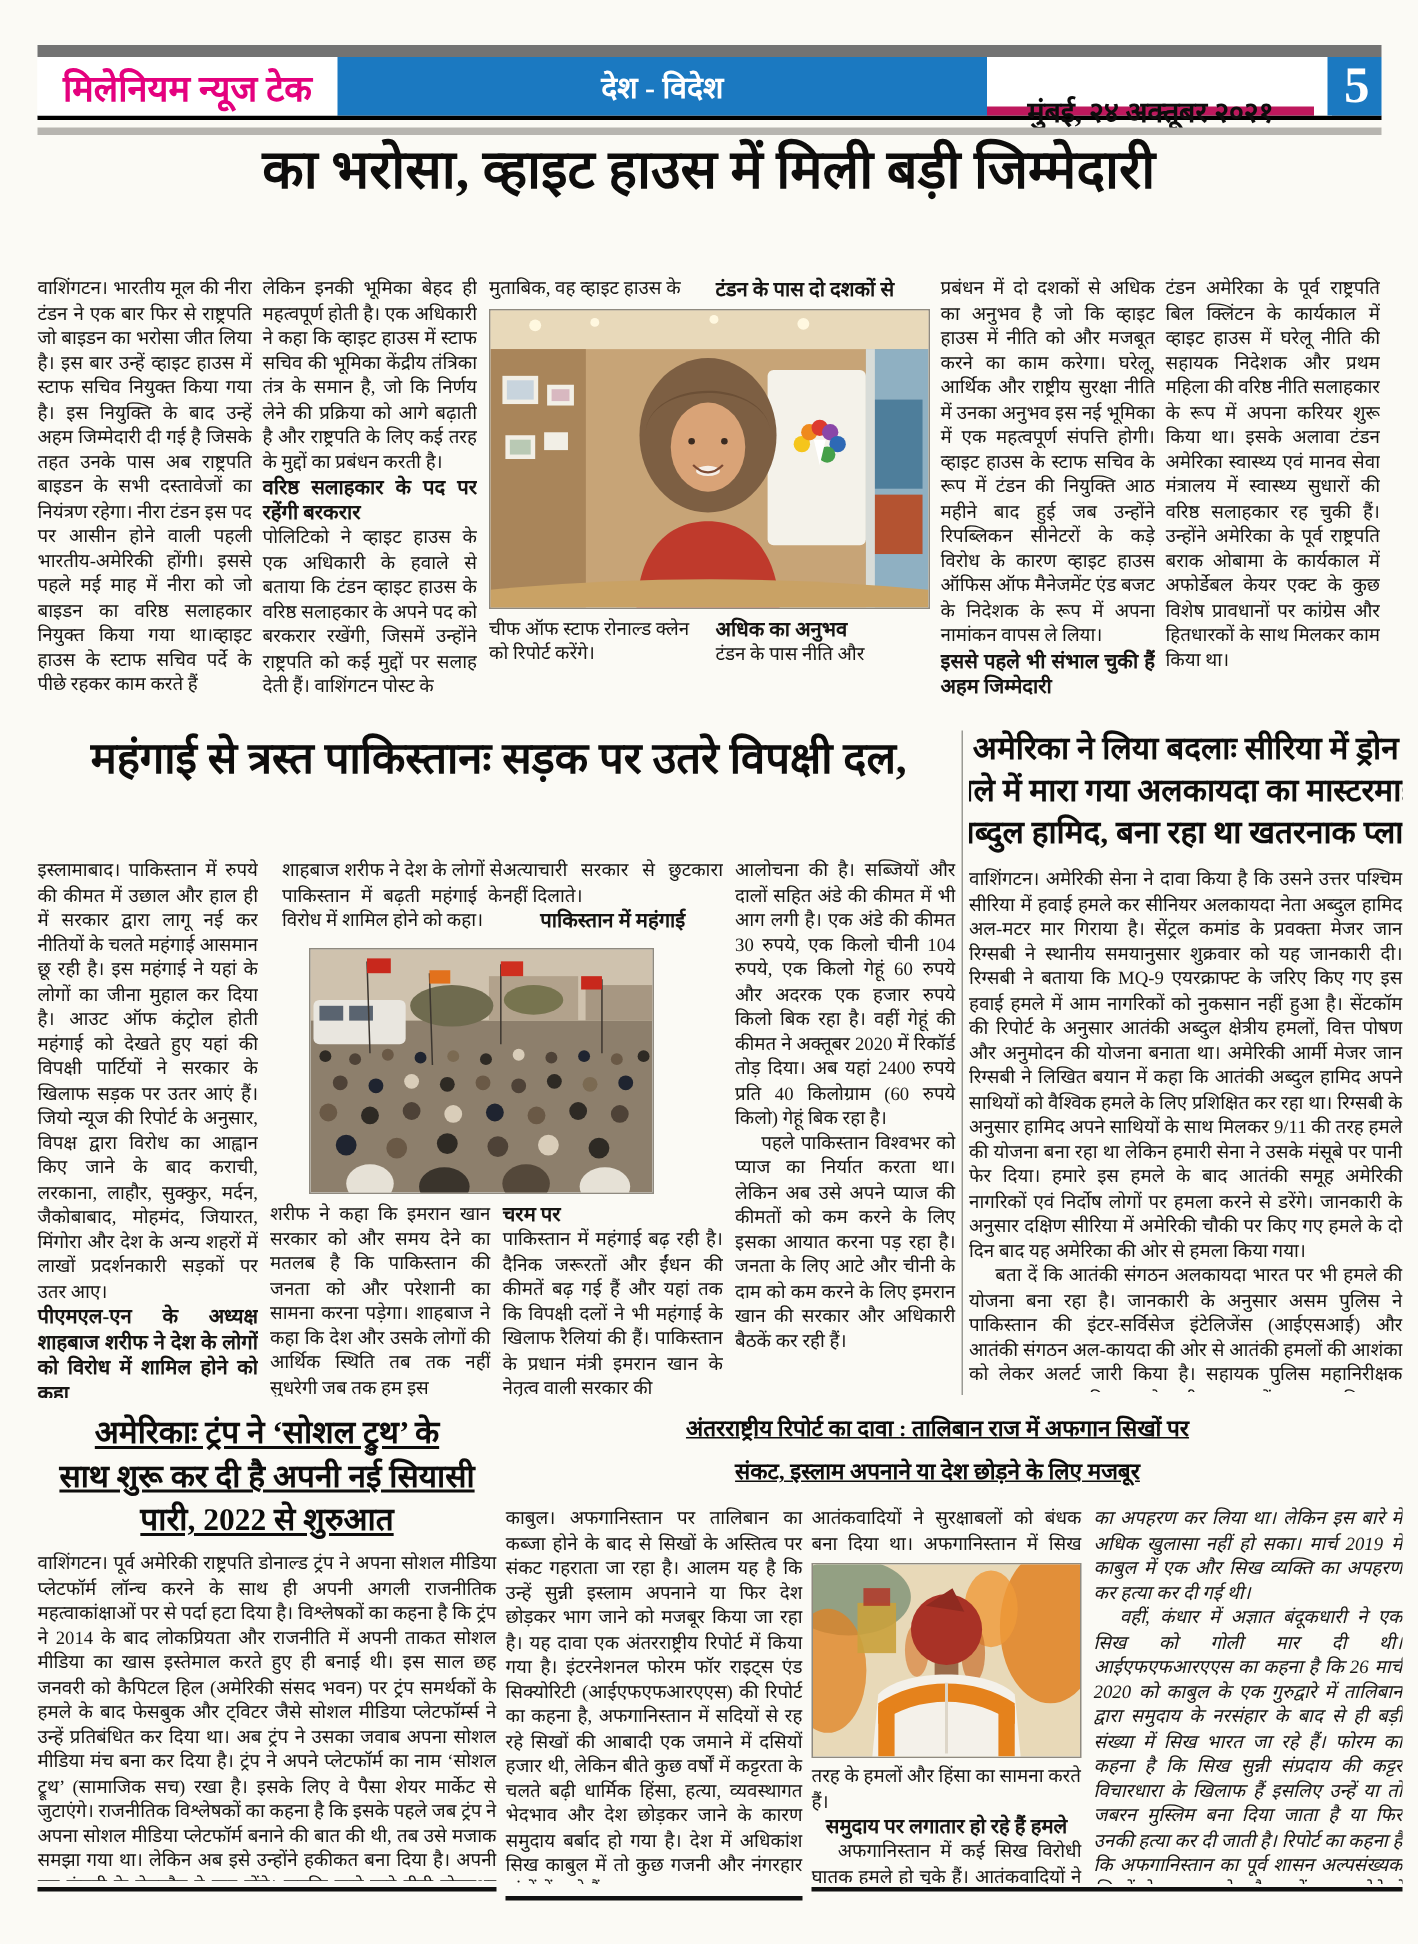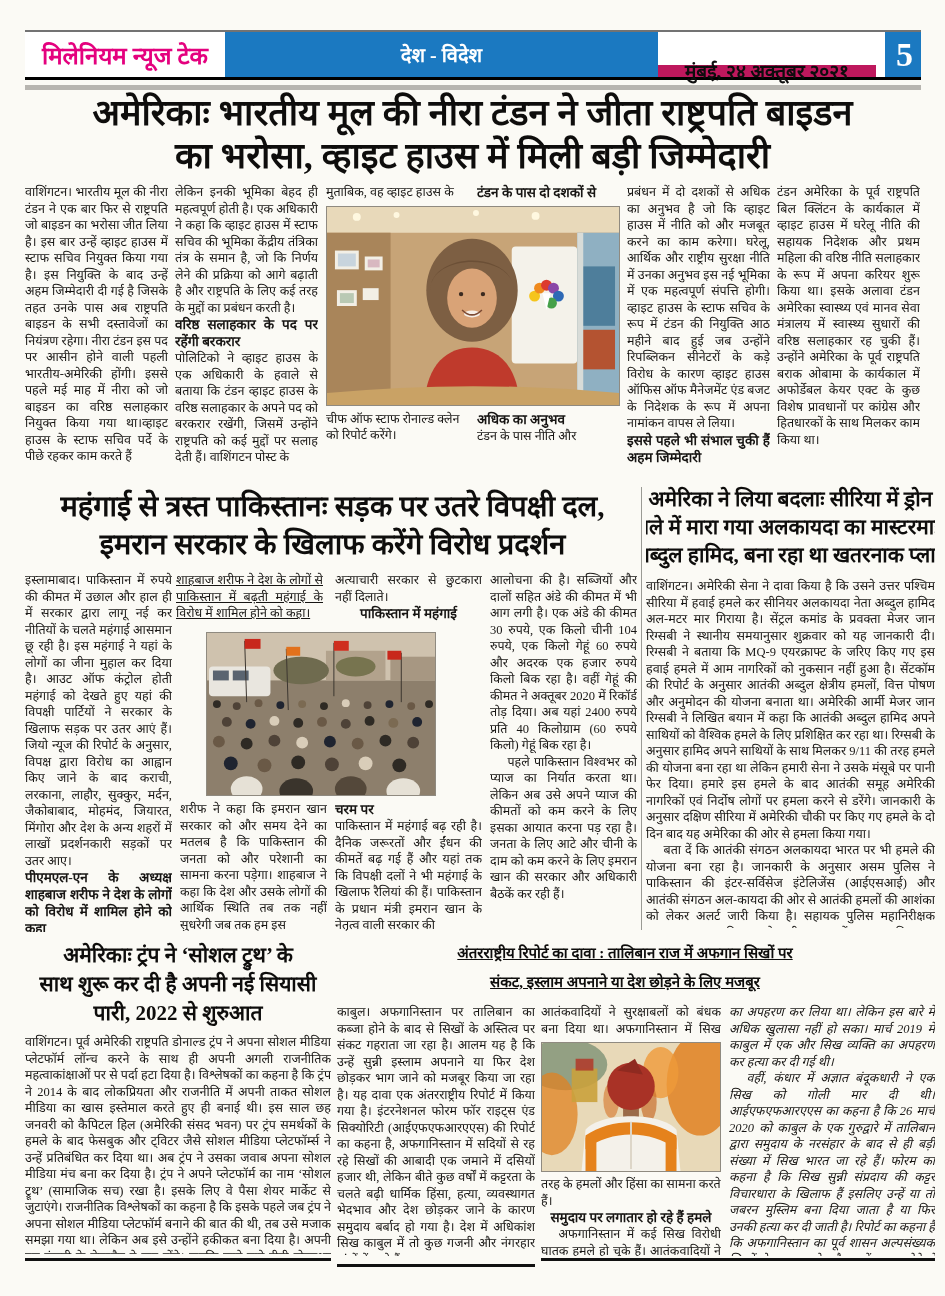--- a/index.html
+++ b/index.html
@@ -13,39 +13,38 @@
   .hl .ln{white-space:nowrap;display:flex;justify-content:center;}
   .clip{overflow:hidden;}
   .mast-box{display:flex;align-items:center;justify-content:center;}
   .vrule{background:#9a9a94;width:1px;}
   .hrule{background:#111;}
   svg{display:block;width:100%;height:100%;}
 </style>
 </head>
 <body>
 
-<div class="abs" style="left:25px;top:30px;width:896px;height:50px;border-top:2px solid #737373;border-bottom:3px solid #000;background:#fff;display:flex;">
+<div class="abs" style="left:25px;top:30px;width:896px;height:50px;border-top:8px solid #737373;border-bottom:3px solid #000;background:#fff;display:flex;">
   <div class="mast-box" style="width:200px;background:#fff;">
     <span style="color:#e4017e;font-weight:700;font-size:24px;white-space:nowrap;">मिलेनियम न्यूज टेक</span>
   </div>
   <div class="mast-box" style="width:433px;background:#1b79c1;">
     <span style="color:#fff;font-weight:700;font-size:20px;white-space:nowrap;">देश - विदेश</span>
   </div>
   <div class="mast-box" style="width:218px;background:#be185d;margin-top:33px;">
     <span style="color:#0d0d0d;font-weight:700;font-size:19px;white-space:nowrap;">मुंबई, २४ अक्तूबर २०२१</span>
   </div>
   <div style="width:9px;background:#fff;border-right:3px solid #1b79c1;"></div>
   <div class="mast-box" style="flex:1;background:#1b79c1;">
     <span style="color:#fff;font-weight:700;font-size:34px;">5</span>
   </div>
 </div>
 <div class="abs" style="left:25px;top:85px;width:896px;height:5px;background:#b7b5b0;"></div>
 
 <div class="abs hl" style="left:28px;top:92px;width:889px;height:86px;font-size:36px;line-height:43px;">
-  <div class="ln">अमेरिकाः भारतीय मूल की नीरा टंडन ने जीता राष्ट्रपति बाइडन</div>
   <div class="ln">का भरोसा, व्हाइट हाउस में मिली बड़ी जिम्मेदारी</div>
 </div>
 
 <div class="abs clip" style="left:25px;top:184px;width:143px;height:296px;">
   <p class="bt">वाशिंगटन। भारतीय मूल की नीरा टंडन ने एक बार फिर से राष्ट्रपति जो बाइडन का भरोसा जीत लिया है। इस बार उन्हें व्हाइट हाउस में स्टाफ सचिव नियुक्त किया गया है। इस नियुक्ति के बाद उन्हें अहम जिम्मेदारी दी गई है जिसके तहत उनके पास अब राष्ट्रपति बाइडन के सभी दस्तावेजों का नियंत्रण रहेगा। नीरा टंडन इस पद पर आसीन होने वाली पहली भारतीय-अमेरिकी होंगी। इससे पहले मई माह में नीरा को जो बाइडन का वरिष्ठ सलाहकार नियुक्त किया गया था।व्हाइट हाउस के स्टाफ सचिव पर्दे के पीछे रहकर काम करते हैं</p>
 </div>
 <div class="abs clip" style="left:175px;top:184px;width:143px;height:296px;">
   <p class="bt">लेकिन इनकी भूमिका बेहद ही महत्वपूर्ण होती है। एक अधिकारी ने कहा कि व्हाइट हाउस में स्टाफ सचिव की भूमिका केंद्रीय तंत्रिका तंत्र के समान है, जो कि निर्णय लेने की प्रक्रिया को आगे बढ़ाती है और राष्ट्रपति के लिए कई तरह के मुद्दों का प्रबंधन करती है।</p>
   <p class="sh">वरिष्ठ सलाहकार के पद पर रहेंगी बरकरार</p>
   <p class="bt">पोलिटिको ने व्हाइट हाउस के एक अधिकारी के हवाले से बताया कि टंडन व्हाइट हाउस के वरिष्ठ सलाहकार के अपने पद को बरकरार रखेंगी, जिसमें उन्होंने राष्ट्रपति को कई मुद्दों पर सलाह देती हैं। वाशिंगटन पोस्ट के</p>
@@ -110,29 +109,28 @@
 <div class="abs clip" style="left:627px;top:184px;width:143px;height:296px;">
   <p class="bt">प्रबंधन में दो दशकों से अधिक का अनुभव है जो कि व्हाइट हाउस में नीति को और मजबूत करने का काम करेगा। घरेलू, आर्थिक और राष्ट्रीय सुरक्षा नीति में उनका अनुभव इस नई भूमिका में एक महत्वपूर्ण संपत्ति होगी। व्हाइट हाउस के स्टाफ सचिव के रूप में टंडन की नियुक्ति आठ महीने बाद हुई जब उन्होंने रिपब्लिकन सीनेटरों के कड़े विरोध के कारण व्हाइट हाउस ऑफिस ऑफ मैनेजमेंट एंड बजट के निदेशक के रूप में अपना नामांकन वापस ले लिया।</p>
   <p class="sh">इससे पहले भी संभाल चुकी हैं अहम जिम्मेदारी</p>
 </div>
 <div class="abs clip" style="left:777px;top:184px;width:143px;height:296px;">
   <p class="bt">टंडन अमेरिका के पूर्व राष्ट्रपति बिल क्लिंटन के कार्यकाल में व्हाइट हाउस में घरेलू नीति की सहायक निदेशक और प्रथम महिला की वरिष्ठ नीति सलाहकार के रूप में अपना करियर शुरू किया था। इसके अलावा टंडन अमेरिका स्वास्थ्य एवं मानव सेवा मंत्रालय में स्वास्थ्य सुधारों की वरिष्ठ सलाहकार रह चुकी हैं। उन्होंने अमेरिका के पूर्व राष्ट्रपति बराक ओबामा के कार्यकाल में अफोर्डेबल केयर एक्ट के कुछ विशेष प्रावधानों पर कांग्रेस और हितधारकों के साथ मिलकर काम किया था।</p>
 </div>
 
 <div class="abs hl" style="left:25px;top:487px;width:615px;height:78px;font-size:29px;line-height:38px;">
   <div class="ln">महंगाई से त्रस्त पाकिस्तानः सड़क पर उतरे विपक्षी दल,</div>
-  <div class="ln">इमरान सरकार के खिलाफ करेंगे विरोध प्रदर्शन</div>
 </div>
 
 <div class="abs clip" style="left:25px;top:572px;width:147px;height:360px;">
   <p class="bt">इस्लामाबाद। पाकिस्तान में रुपये की कीमत में उछाल और हाल ही में सरकार द्वारा लागू नई कर नीतियों के चलते महंगाई आसमान छू रही है। इस महंगाई ने यहां के लोगों का जीना मुहाल कर दिया है। आउट ऑफ कंट्रोल होती महंगाई को देखते हुए यहां की विपक्षी पार्टियों ने सरकार के खिलाफ सड़क पर उतर आएं हैं। जियो न्यूज की रिपोर्ट के अनुसार, विपक्ष द्वारा विरोध का आह्वान किए जाने के बाद कराची, लरकाना, लाहौर, सुक्कुर, मर्दन, जैकोबाबाद, मोहमंद, जियारत, मिंगोरा और देश के अन्य शहरों में लाखों प्रदर्शनकारी सड़कों पर उतर आए।</p>
   <p class="sh">पीएमएल-एन के अध्यक्ष शाहबाज शरीफ ने देश के लोगों को विरोध में शामिल होने को कहा</p>
 
 </div>
-<div class="abs clip" style="left:176px;top:572px;width:147px;height:56px;text-decoration:underline;">
+<div class="abs clip" style="left:188px;top:572px;width:147px;height:56px;">
   <p class="bt">शाहबाज शरीफ ने देश के लोगों से पाकिस्तान में बढ़ती महंगाई के विरोध में शामिल होने को कहा।</p>
 </div>
 <div class="abs clip" style="left:335px;top:572px;width:147px;height:56px;">
   <p class="bt">अत्याचारी सरकार से छुटकारा नहीं दिलाते।</p>
   <p class="sh" style="text-align:center;">पाकिस्तान में महंगाई</p>
 </div>
 
 <div class="abs" style="left:206px;top:632px;width:230px;height:164px;border:1px solid #8f8a80;">
   <svg viewBox="0 0 230 164" preserveAspectRatio="none">
     <rect width="230" height="164" fill="#8d7f6c"></rect>
@@ -210,21 +208,21 @@
 <div class="abs hl" style="left:646px;top:485px;width:289px;height:86px;font-size:21px;line-height:28px;">
   <div class="ln">अमेरिका ने लिया बदलाः सीरिया में ड्रोन</div>
   <div class="ln">हमले में मारा गया अलकायदा का मास्टरमाइंड</div>
   <div class="ln">अब्दुल हामिद, बना रहा था खतरनाक प्लान</div>
 </div>
 <div class="abs clip" style="left:646px;top:578px;width:289px;height:350px;">
   <p class="bt">वाशिंगटन। अमेरिकी सेना ने दावा किया है कि उसने उत्तर पश्चिम सीरिया में हवाई हमले कर सीनियर अलकायदा नेता अब्दुल हामिद अल-मटर मार गिराया है। सेंट्रल कमांड के प्रवक्ता मेजर जान रिग्सबी ने स्थानीय समयानुसार शुक्रवार को यह जानकारी दी। रिग्सबी ने बताया कि MQ-9 एयरक्राफ्ट के जरिए किए गए इस हवाई हमले में आम नागरिकों को नुकसान नहीं हुआ है। सेंटकॉम की रिपोर्ट के अनुसार आतंकी अब्दुल क्षेत्रीय हमलों, वित्त पोषण और अनुमोदन की योजना बनाता था। अमेरिकी आर्मी मेजर जान रिग्सबी ने लिखित बयान में कहा कि आतंकी अब्दुल हामिद अपने साथियों को वैश्विक हमले के लिए प्रशिक्षित कर रहा था। रिग्सबी के अनुसार हामिद अपने साथियों के साथ मिलकर 9/11 की तरह हमले की योजना बना रहा था लेकिन हमारी सेना ने उसके मंसूबे पर पानी फेर दिया। हमारे इस हमले के बाद आतंकी समूह अमेरिकी नागरिकों एवं निर्दोष लोगों पर हमला करने से डरेंगे। जानकारी के अनुसार दक्षिण सीरिया में अमेरिकी चौकी पर किए गए हमले के दो दिन बाद यह अमेरिका की ओर से हमला किया गया।</p>
   <p class="bt">बता दें कि आतंकी संगठन अलकायदा भारत पर भी हमले की योजना बना रहा है। जानकारी के अनुसार असम पुलिस ने पाकिस्तान की इंटर-सर्विसेज इंटेलिजेंस (आईएसआई) और आतंकी संगठन अल-कायदा की ओर से आतंकी हमलों की आशंका को लेकर अलर्ट जारी किया है। सहायक पुलिस महानिरीक्षक (कानून व्यवस्था) की तरफ से जारी एक पत्र में कहा गया कि राज्य पुलिस की विशेष शाखा से मिली रिपोर्ट के आधार पर अलर्ट जारी किया गया है। आतंकी असम सहित देशभर में राष्ट्रीय स्वयंसेवक संघ के पदाधिकारियों, सैन्य अधिकारियों व विभिन्न क्षेत्रों के शीर्ष व्यक्तियों को निशाना बनाने की योजना बना रहे हैं।</p>
 </div>
 
-<div class="abs hl" style="left:25px;top:941px;width:306px;height:88px;font-size:21px;line-height:29px;">
+<div class="abs hl" style="left:25px;top:941px;width:306px;height:88px;font-size:21px;line-height:29px;text-decoration:underline;">
   <div class="ln">अमेरिकाः ट्रंप ने ‘सोशल ट्रुथ’ के</div>
   <div class="ln">साथ शुरू कर दी है अपनी नई सियासी</div>
   <div class="ln">पारी, 2022 से शुरुआत</div>
 </div>
 <div class="abs clip" style="left:25px;top:1034px;width:306px;height:220px;">
   <p class="bt">वाशिंगटन। पूर्व अमेरिकी राष्ट्रपति डोनाल्ड ट्रंप ने अपना सोशल मीडिया प्लेटफॉर्म लॉन्च करने के साथ ही अपनी अगली राजनीतिक महत्वाकांक्षाओं पर से पर्दा हटा दिया है। विश्लेषकों का कहना है कि ट्रंप ने 2014 के बाद लोकप्रियता और राजनीति में अपनी ताकत सोशल मीडिया का खास इस्तेमाल करते हुए ही बनाई थी। इस साल छह जनवरी को कैपिटल हिल (अमेरिकी संसद भवन) पर ट्रंप समर्थकों के हमले के बाद फेसबुक और ट्विटर जैसे सोशल मीडिया प्लेटफॉर्म्स ने उन्हें प्रतिबंधित कर दिया था। अब ट्रंप ने उसका जवाब अपना सोशल मीडिया मंच बना कर दिया है। ट्रंप ने अपने प्लेटफॉर्म का नाम ‘सोशल ट्रूथ’ (सामाजिक सच) रखा है। इसके लिए वे पैसा शेयर मार्केट से जुटाएंगे। राजनीतिक विश्लेषकों का कहना है कि इसके पहले जब ट्रंप ने अपना सोशल मीडिया प्लेटफॉर्म बनाने की बात की थी, तब उसे मजाक समझा गया था। लेकिन अब इसे उन्होंने हकीकत बना दिया है। अपनी इस कंपनी के चेयरमैन वे खुद होंगे। जबकि जाने-माने टीवी प्रोड्यूशर स्कॉट सेंट जॉन को इसका सीईओ बनाया गया है। ट्रंप की कंपनी ने यह नहीं बताया है कि इसकी शुरुआत कितने धन के साथ की गई है। उसने सिर्फ यह कहा है कि शेयर मार्केट से उसका सवा 29 करोड़ डॉलर जुटाने का लक्ष्य है।</p>
 </div>
 <div class="abs hrule" style="left:25px;top:1258px;width:306px;height:3px;"></div>
 
 <div class="abs hl" style="left:326px;top:939px;width:598px;height:60px;font-size:15px;line-height:29px;text-decoration:underline;">

